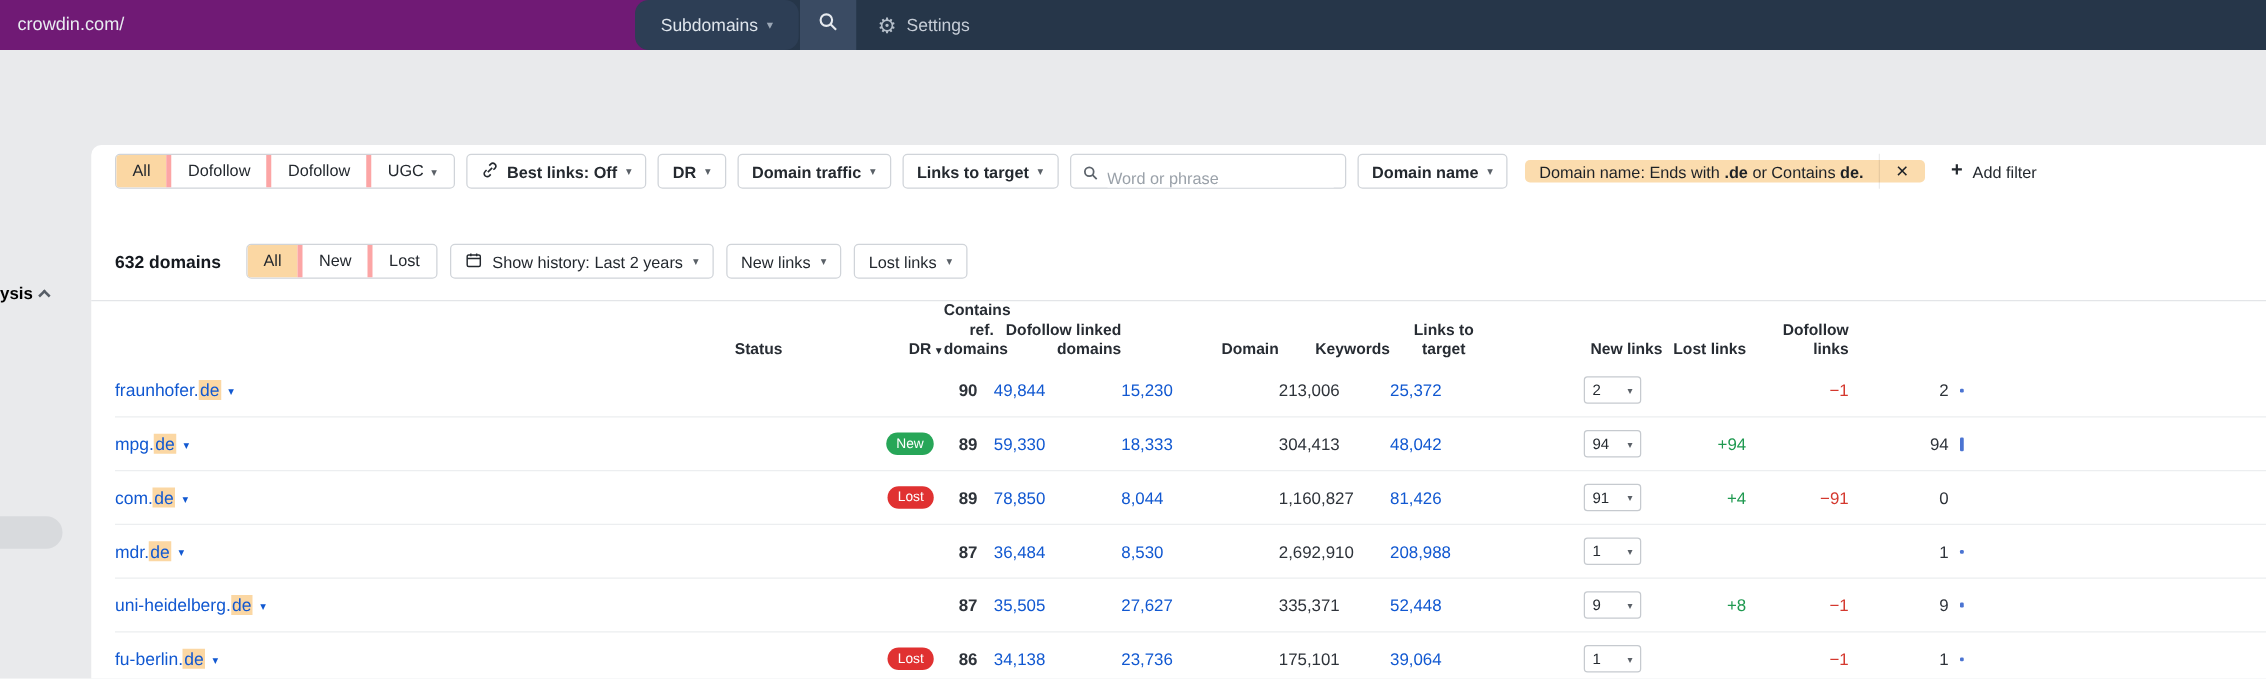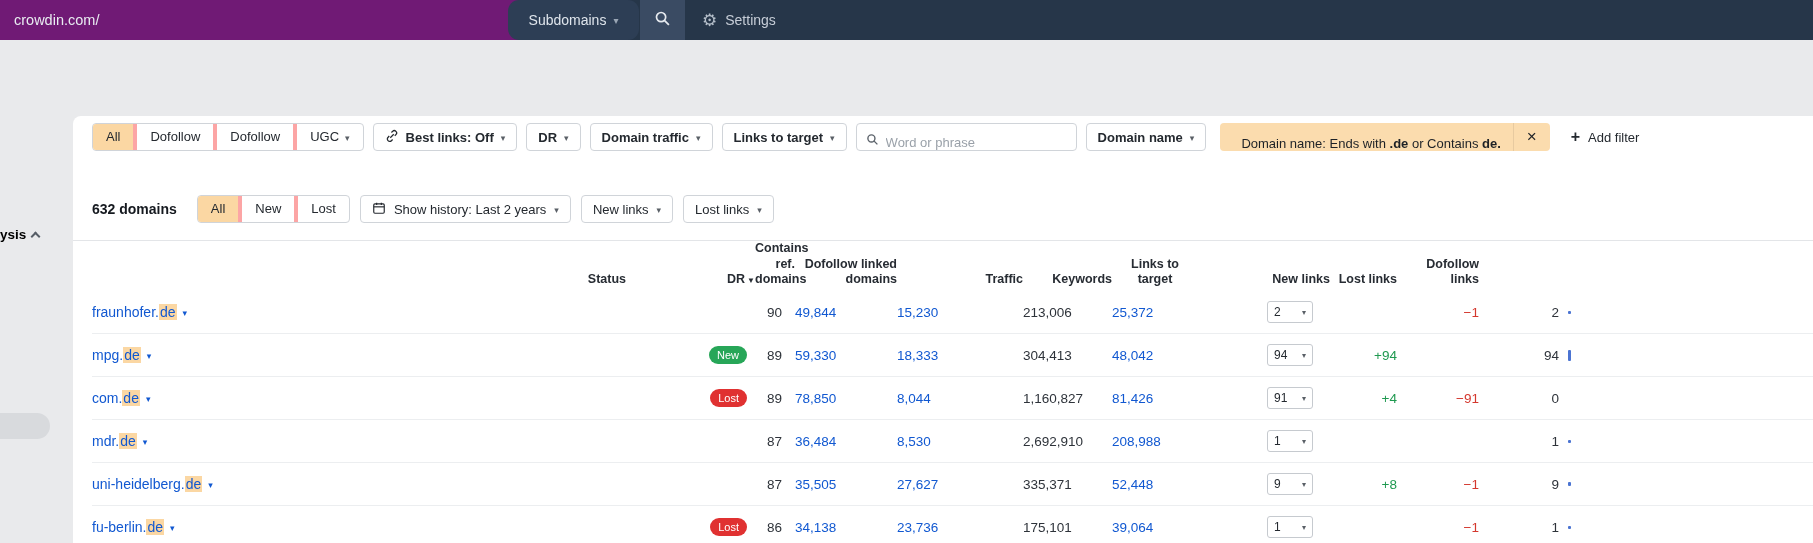--- a/index.html
+++ b/index.html
@@ -53,22 +53,22 @@
   .seg-item:first-child { border-left:none; }
   .seg-item.active { background:#fbd7a3; }
   .f-btn { margin-left:9px; height:28px; border:1px solid #d0d4d9; border-radius:4px; background:#fff;
            display:flex; align-items:center; gap:7px; padding:0 11px; font-size:13px; color:#24292f; cursor:pointer;font-weight:bold; }
   .f-caret { font-size:9px; color:#5a6067; margin-top:1px; }
   .search-box { margin-left:9px; width:221px; height:28px; border:1px solid #d0d4d9; border-radius:4px;
                 display:flex; align-items:flex-end; gap:7px; padding:0 9px; background:#fff; }
   .search-box input { border:none; outline:none; width:100%; font-size:13px; color:#24292f;
                       font-family:"Liberation Sans","DejaVu Sans",sans-serif; }
   .search-box input::placeholder { color:#9aa1a9; }
-  .chip { margin-left:14px; height:28px; background:#fbdcae; border-radius:4px; display:flex; align-items:flex-end;
-          font-size:13px; color:#1d2126; padding-left:21px; cursor:default; }
+  .chip { margin-left:14px; height:18px; background:#fbdcae; border-radius:4px; display:flex; align-items:center;
+          font-size:13px; color:#1d2126; padding-left:11px; cursor:default; }
   .chip b { font-weight:bold; }
   .chip-x { margin-left:12px; height:28px; padding:0 13px; display:flex; align-items:center;
             border-left:1px solid rgba(0,0,0,0.08); font-size:17px; color:#1d2126; cursor:pointer; }
   .add-filter { margin-left:21px; display:flex; align-items:center; gap:8px; font-size:13px; color:#24292f; cursor:pointer; }
   .plus-ico { font-size:16px; font-weight:bold; line-height:1; color:#24292f; }
 
   
   .toolbar-row { position:absolute; top:79px; left:19px; height:28px; display:flex; align-items:center; }
   .count { font-size:14px; font-weight:bold; color:#15191f; margin-right:20px; }
   .t-btn { margin-left:10px; height:28px; border:1px solid #d0d4d9; border-radius:4px; background:#fff;
@@ -88,21 +88,21 @@
   .tbody { position:absolute; top:175px; left:19px; right:0; bottom:0; }
   .row { height:43px; align-items:center; border-bottom:1px solid #eceef0; font-size:13.5px; }
   .c-domain { display:flex; align-items:center; gap:6px; font-size:14px; }
   .domain-link { color:#1158d1; cursor:pointer; white-space:nowrap; }
   .hl { background:#fbd7a3; padding:0 1px; }
   .d-caret { color:#1158d1; font-size:9px; cursor:pointer; margin-top:2px; }
   .c-status { display:flex; justify-content:flex-end; padding-right:8px; }
   .badge { border-radius:10px; padding:2.5px 8px 3.5px; font-size:11px; color:#fff; }
   .badge.new { background:#27a658; }
   .badge.lost { background:#e03131; }
-  .c-dr { text-align:right; padding-right:13px; color:#2e333a; }
+  .c-dr { text-align:right; padding-right:13px; color:#2e333a;font-weight:bold; }
   .c-num { text-align:left; }
   .blue { color:#1158d1; cursor:pointer; }
   .dark { color:#2e333a; }
   .c-new { text-align:right; color:#1f9950; }
   .c-lost { text-align:right; color:#d4382e; }
   .c-dof { text-align:right; color:#2e333a; }
   .c-ltt { display:flex; }
   .mini-select { margin-left:69px; width:46px; height:22px; border:1px solid #c6cacf; border-radius:3px;
                  display:flex; align-items:center; justify-content:space-between; padding:0 6px;
                  font-size:12px; color:#24292f; background:#fff; cursor:pointer; }
@@ -241,21 +241,21 @@
       </div>
     </div>
 
     <div class="divider"></div>
 
     <div class="grid thead">
       <div class="h h-status">Status</div>
       <div class="h h-dr"><span>DR</span><span class="sort-ico">▼</span></div>
       <div class="h">Contains ref. domains</div>
       <div class="h">Dofollow linked domains</div>
-      <div class="h">Traffic</div>
+      <div class="h">Domain</div>
       <div class="h">Keywords</div>
       <div class="h h-ltt">Links to target</div>
       <div class="h">New links</div>
       <div class="h">Lost links</div>
       <div class="h">Dofollow links</div>
       <div class="h"></div>
     </div>
 
     <div class="tbody">
   <div class="grid row">

